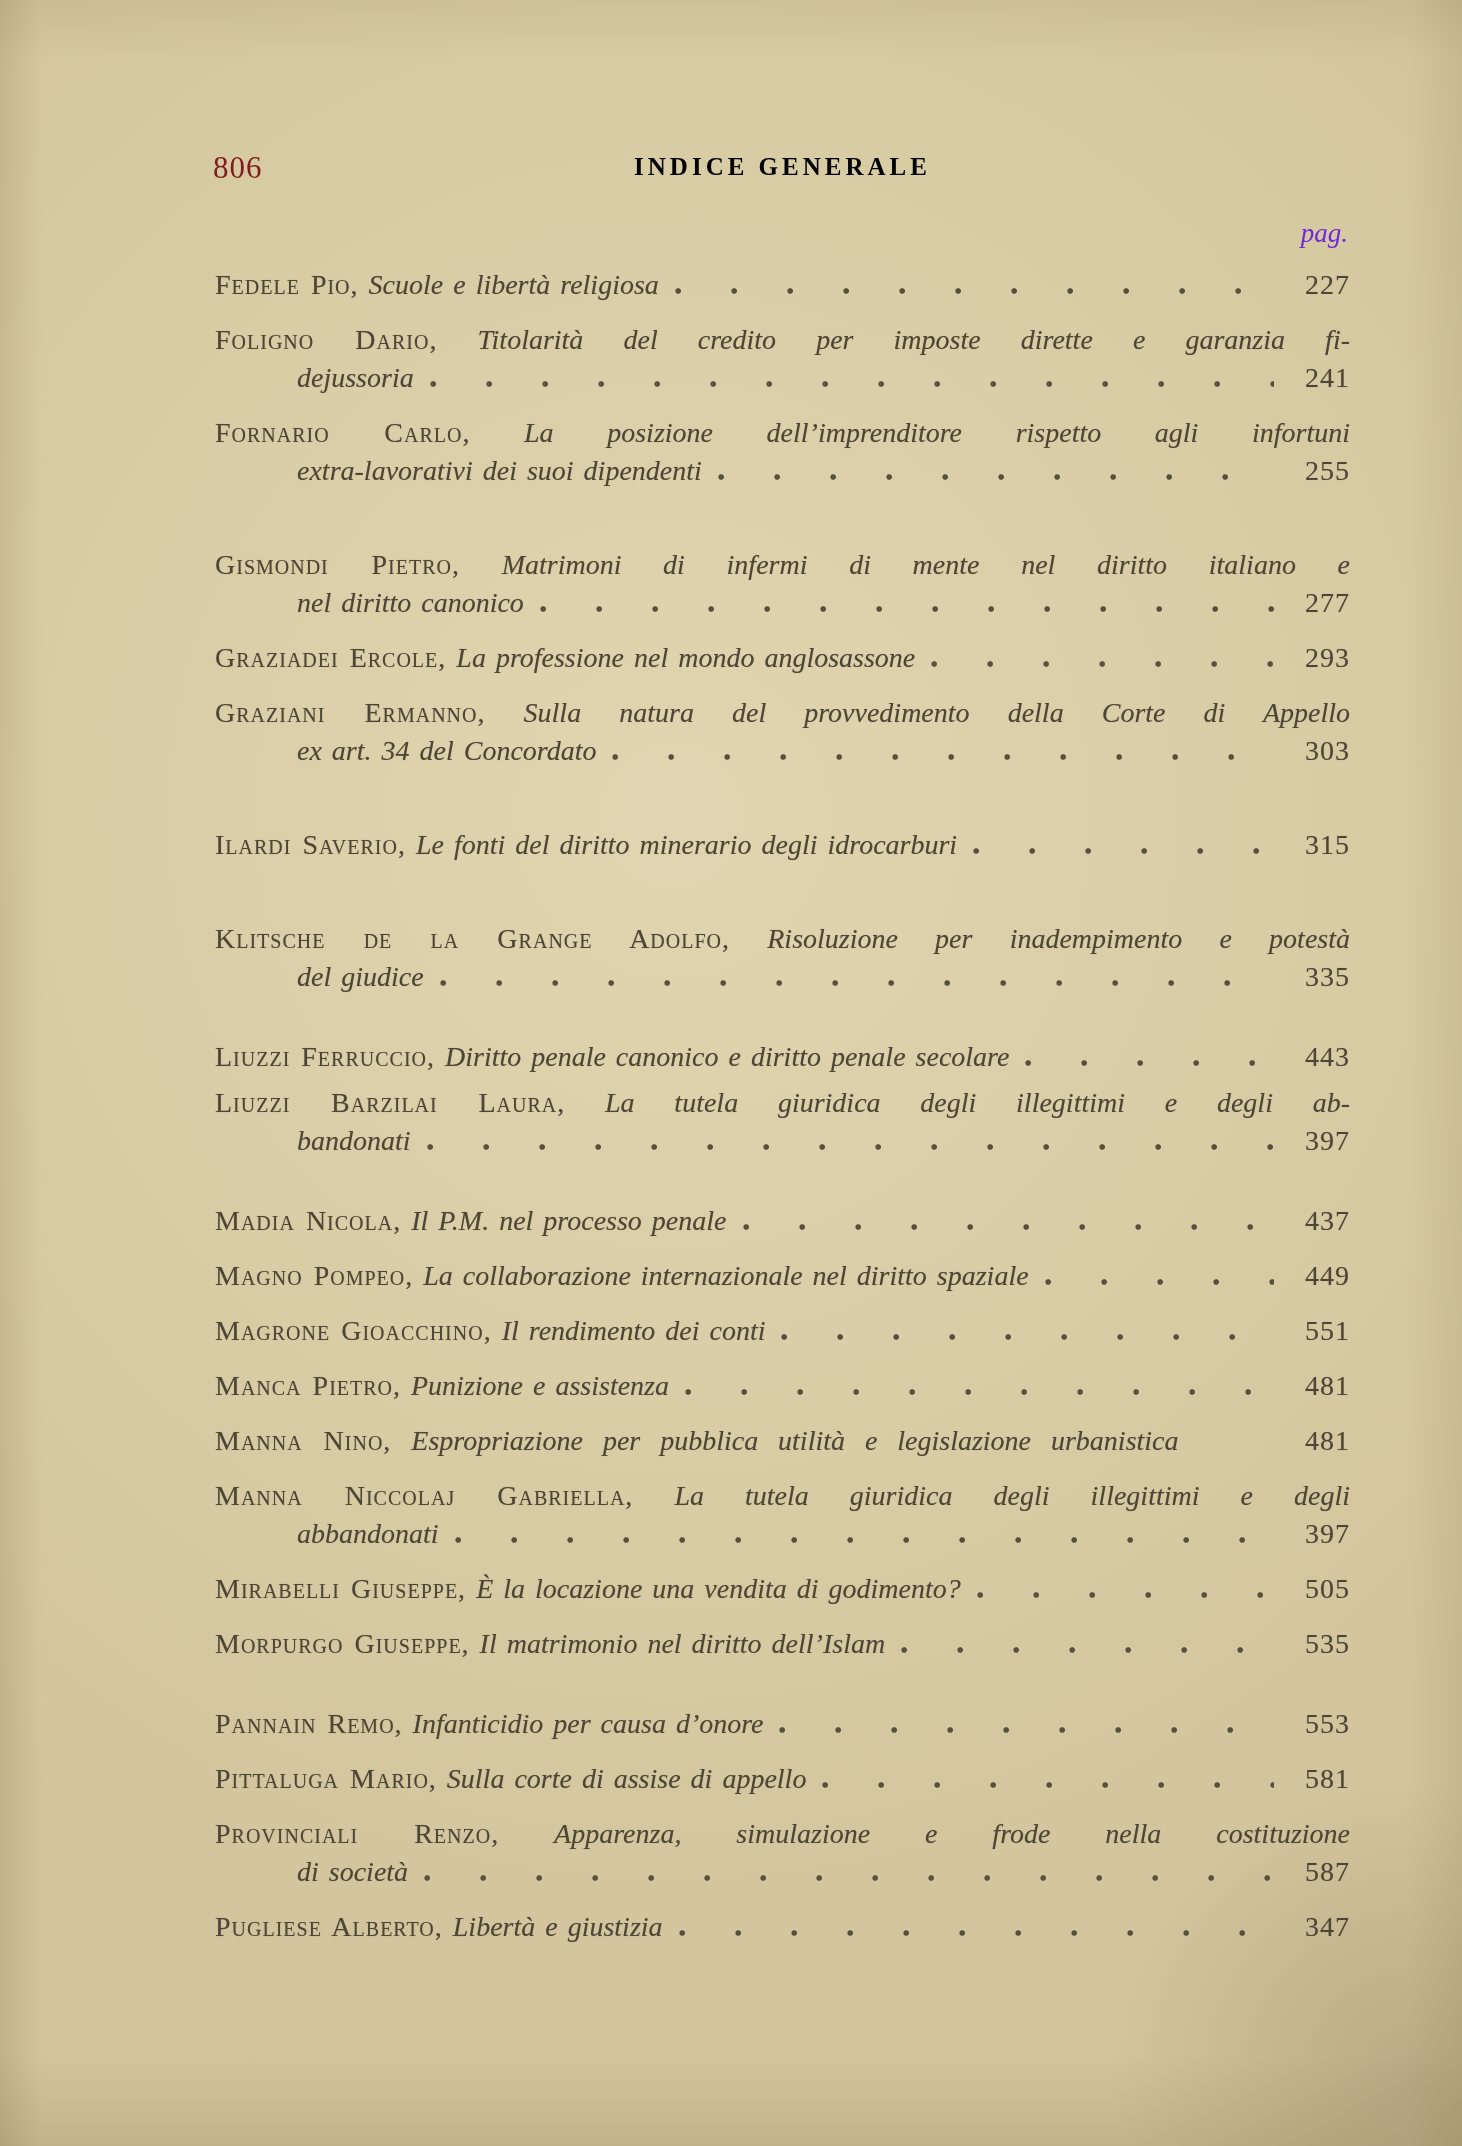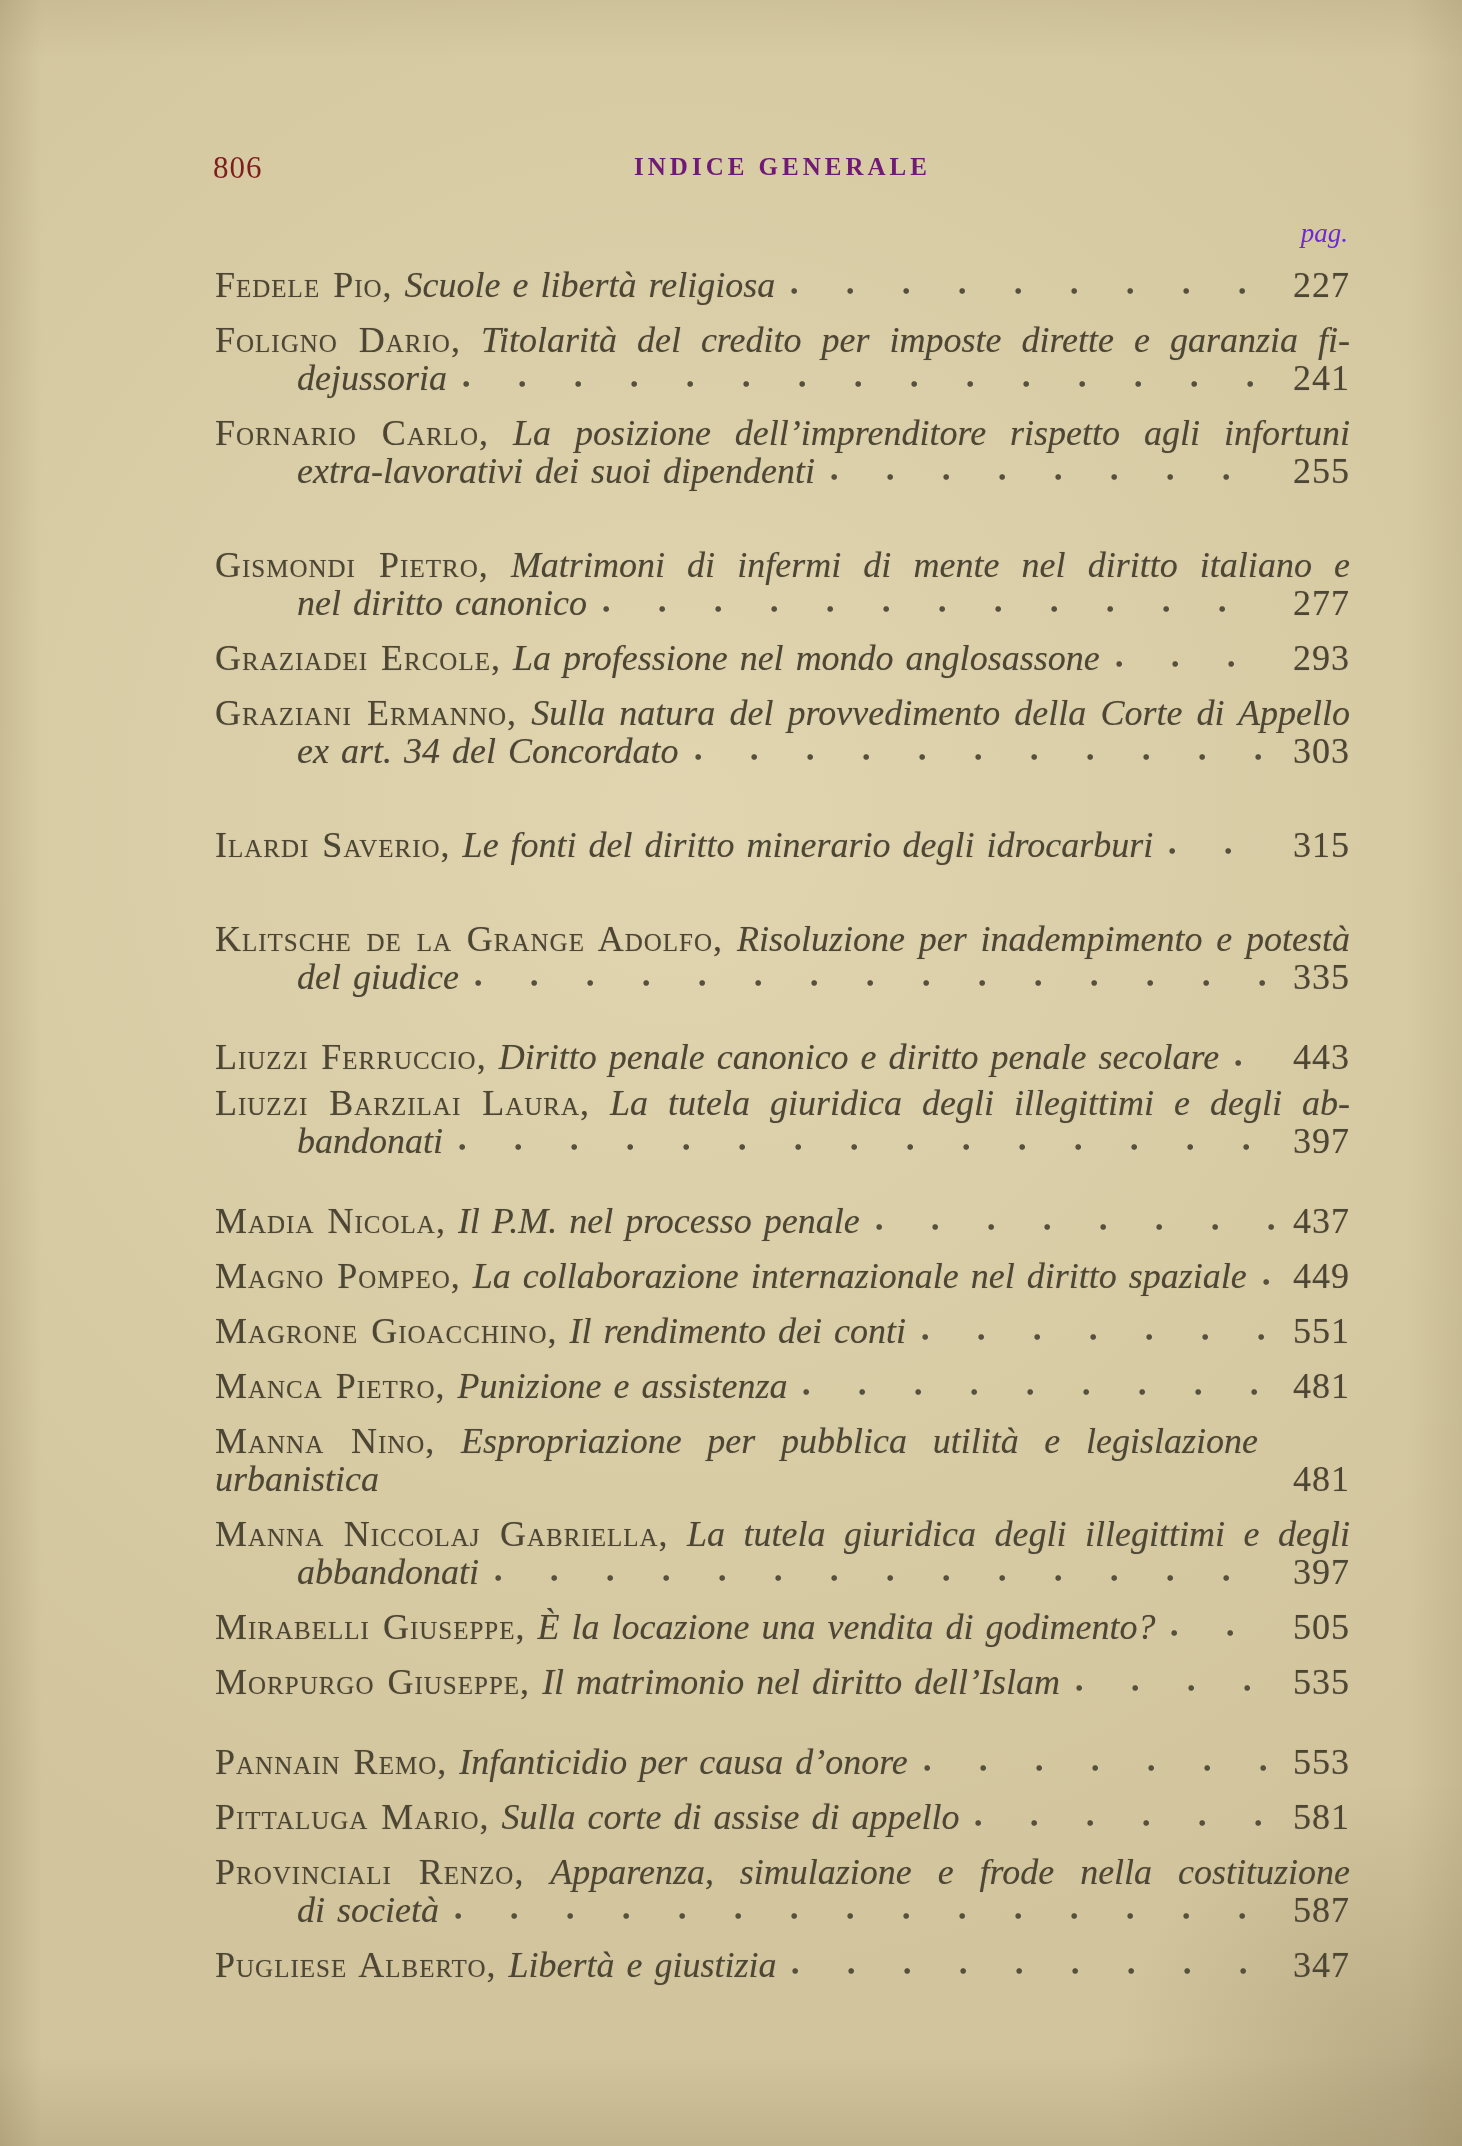--- a/index.html
+++ b/index.html
@@ -13,26 +13,26 @@
       linear-gradient(270deg, rgba(116,98,58,.14), rgba(116,98,58,0) 55px),
       linear-gradient(0deg, rgba(104,86,50,.16), rgba(104,86,50,0) 90px),
       linear-gradient(180deg, rgba(104,86,50,.10), rgba(104,86,50,0) 60px),
       radial-gradient(ellipse 30% 20% at 97% 97%, rgba(92,76,44,.22), rgba(92,76,44,0) 70%);
     color:#4d4634;
   }
   .sheet{position:absolute;left:215px;right:112px;top:150px;}
 
   .running-head{position:relative;height:42px;}
   .folio{position:absolute;left:-2px;top:0;font-size:31px;letter-spacing:1px;color:#7f1d1d;}
-  .running-title{text-align:center;font-size:25px;font-weight:bold;letter-spacing:4px;color:#701a75;padding-top:3px;}
+  .running-title{text-align:center;font-size:25px;font-weight:bold;letter-spacing:4px;color:#000000;padding-top:3px;}
 
   .pag-label{text-align:right;font-style:italic;font-size:27px;margin-top:26px;padding-right:2px;color:#6d28d9;}
 
   .toc{margin-top:8px;}
-  .entry{margin-top:17px;font-size:36px;line-height:38px;word-spacing:3px;
+  .entry{margin-top:17px;font-size:28px;line-height:38px;word-spacing:3px;
          text-shadow:0 0 1px rgba(77,70,52,.35);}
   .entry.gap-none{margin-top:8px;}
   .entry.gap-md{margin-top:42px;}
   .entry.gap-lg{margin-top:56px;}
 
   .author{font-variant:small-caps;letter-spacing:1px;}
   .title{font-style:italic;}
 
   .row{display:flex;align-items:flex-end;}
   .row .txt{flex:0 1 auto;white-space:nowrap;}

